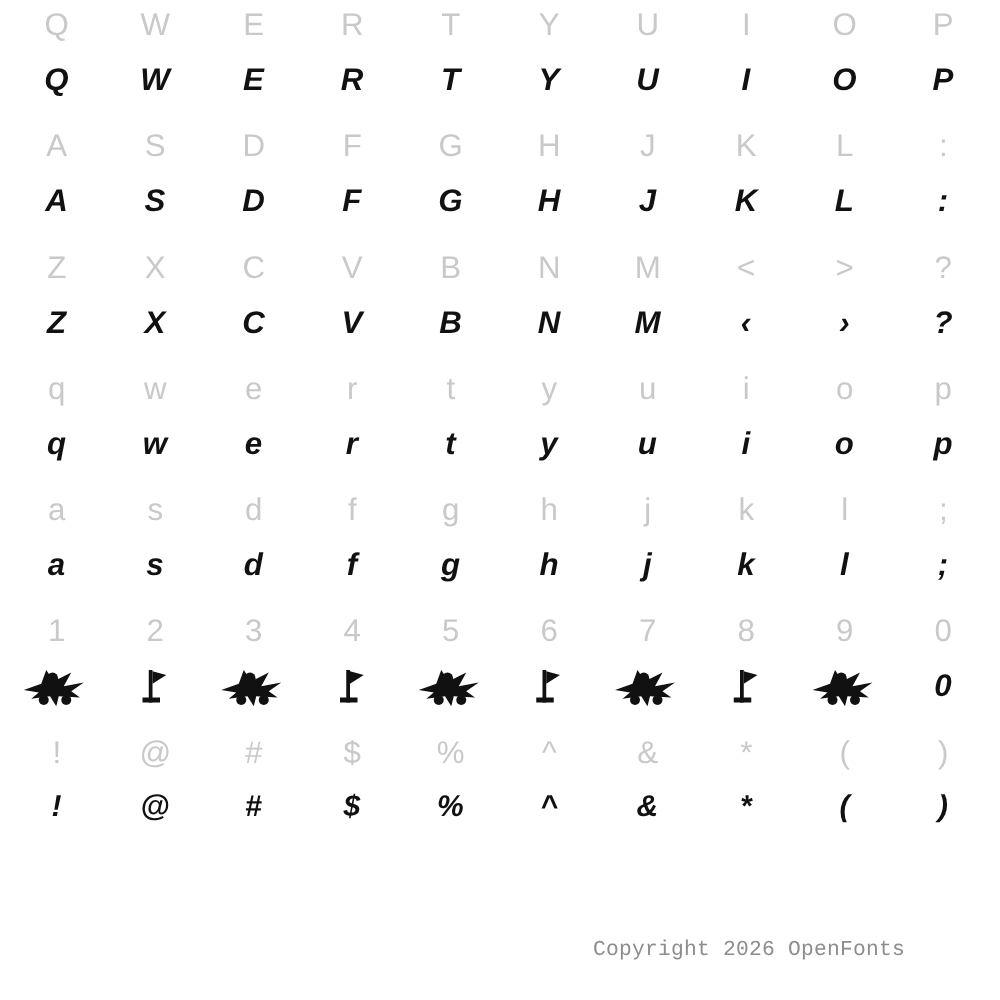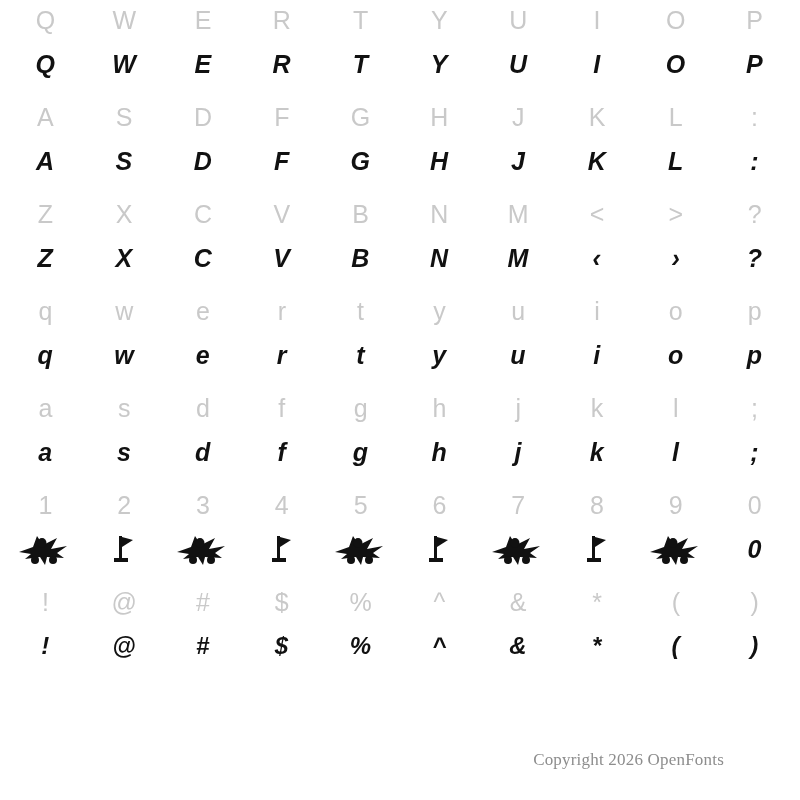--- a/index.html
+++ b/index.html
@@ -75,21 +75,21 @@
     justify-content: center;
     position: relative;
   }
   .ding svg { display: block; }
   .footer {
     position: absolute;
     right: 76px;
     bottom: 30px;
     color: #8d8d8d;
     font-size: 17px;
-    font-family: Liberation Serif, serif;
+    font-family: Liberation Mono, monospace;
     letter-spacing: 0.2px;
   }
 </style>
 </head>
 <body>
 
 <div class="sheet">
   <div class="grid" id="grid">
       <div class="cell">
         <div class="key">Q</div>

